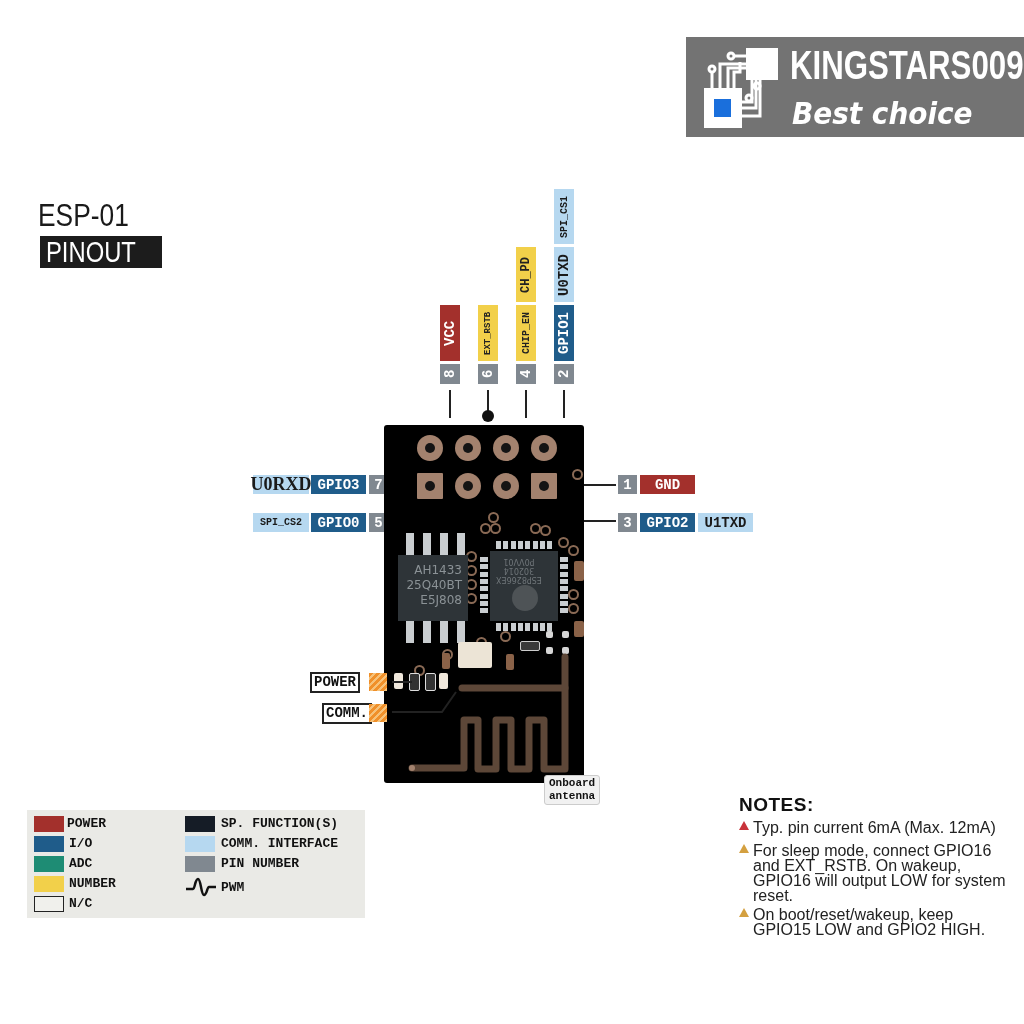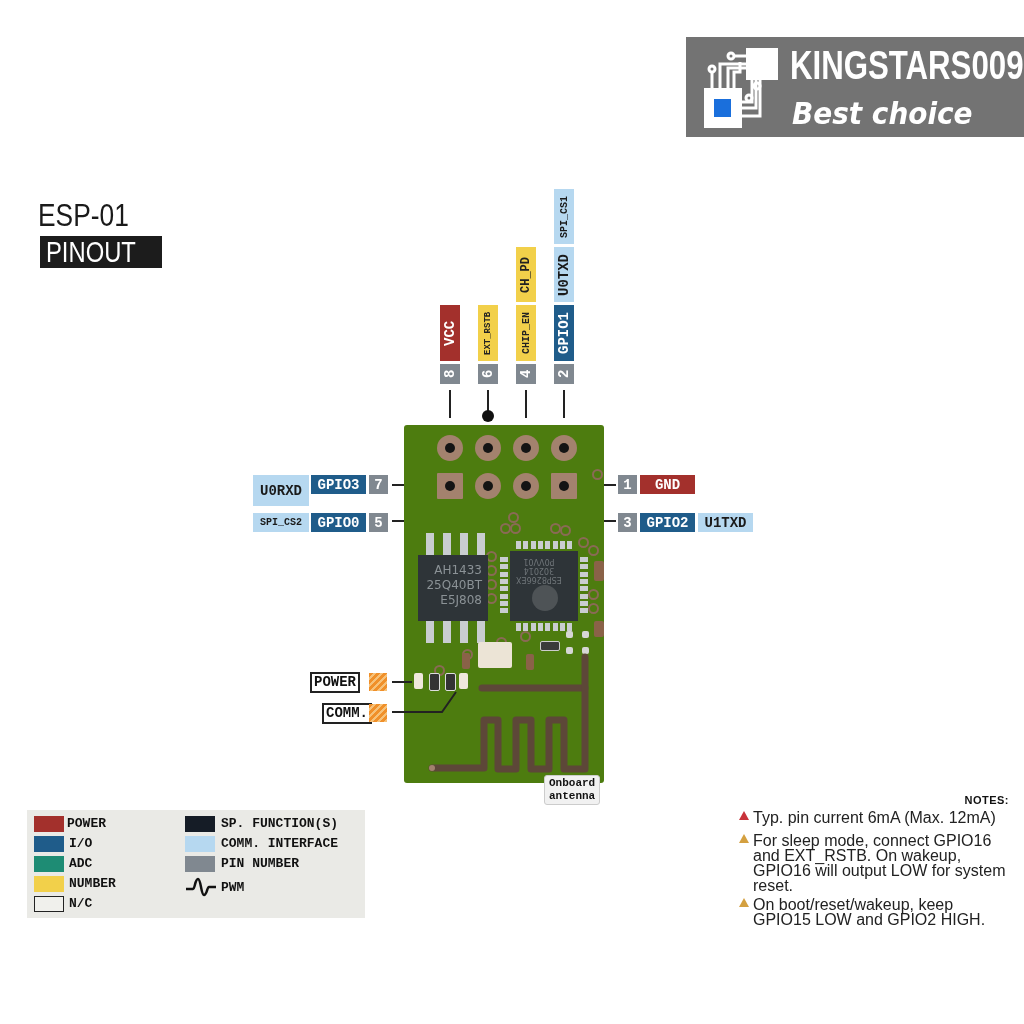--- a/index.html
+++ b/index.html
@@ -16,35 +16,35 @@
   
   .tag{position:absolute;font-family:"Liberation Mono",monospace;font-weight:bold;display:flex;align-items:center;justify-content:center;white-space:nowrap;}
   .pow{background:#a3302c;color:#fff;}
   .io{background:#1f5c8a;color:#fff;}
   .ctl{background:#f2d04a;color:#222;}
   .com{background:#b6d8f0;color:#1a1a1a;}
   .pin{background:#808890;color:#fff;}
   .vert{writing-mode:vertical-rl;transform:rotate(180deg);}
   .line{position:absolute;background:#222;}
   
-  #board{left:404px;top:425px;width:200px;height:358px;background:#4d7c0f;border-radius:3px;}
+  #board{left:384px;top:425px;width:200px;height:358px;background:#000000;border-radius:3px;}
   .pad{position:absolute;width:26px;height:26px;background:#a3826e;border-radius:50%;}
   .pad::after{content:"";position:absolute;left:8px;top:8px;width:10px;height:10px;border-radius:50%;background:#141414;}
   .pad.sq{border-radius:1px;}
   .via{position:absolute;width:7px;height:7px;border:2px solid #8a6a55;border-radius:50%;}
   .chip{position:absolute;background:#2e3438;}
   .leg{position:absolute;background:#c9cdd0;}
   .smd{position:absolute;border-radius:2px;}
   
   #legend{left:27px;top:810px;width:338px;height:108px;background:#eaeae6;}
   .sw{position:absolute;width:30px;height:16px;}
   .lt{position:absolute;font-family:"Liberation Mono",monospace;font-weight:bold;font-size:13px;color:#111;white-space:nowrap;}
   
   #notes{left:739px;top:794px;width:270px;}
-  #notes .h{font-size:11px;font-weight:bold;color:#111;letter-spacing:0.5px;text-align:right;}
+  #notes .h{font-size:19px;font-weight:bold;color:#111;letter-spacing:0.5px;}
   .note{position:relative;padding-left:14px;font-size:16px;color:#222;line-height:15px;margin-top:4px;}
   .note .ic{position:absolute;left:0;top:1px;width:0;height:0;border-left:5px solid transparent;border-right:5px solid transparent;border-bottom:9px solid #d4a040;}
   .note .ic.red{border-bottom-color:#c8323a;}
   .ledlbl{position:absolute;font-family:"Liberation Mono",monospace;font-weight:bold;font-size:14px;border:2px solid #222;background:#fff;color:#111;padding:0 2px;height:17px;line-height:17px;}
   .ledico{position:absolute;width:18px;height:18px;background:repeating-linear-gradient(135deg,#f0902a 0 3px,#f6c27a 3px 5px);}
   #antenna-label{left:544px;top:775px;background:#f1f1f1;border:1px solid #ccc;border-radius:3px;font-family:"Liberation Mono",monospace;font-weight:bold;font-size:11px;line-height:13px;padding:1px 4px;text-align:center;color:#111;}
 </style>
 </head>
 <body>
 
@@ -88,21 +88,21 @@
 <div class="tag ctl vert" style="left:516px;top:305px;width:20px;height:56px;font-size:10px;">CHIP_EN</div>
 <div class="tag ctl vert" style="left:516px;top:247px;width:20px;height:55px;font-size:12px;">CH_PD</div>
 <div class="line" style="left:525px;top:390px;width:2px;height:28px;"></div>
 
 <div class="tag pin vert" style="left:554px;top:364px;width:20px;height:20px;font-size:14px;">2</div>
 <div class="tag io vert" style="left:554px;top:305px;width:20px;height:56px;font-size:14px;">GPIO1</div>
 <div class="tag com vert" style="left:554px;top:247px;width:20px;height:55px;font-size:14px;">U0TXD</div>
 <div class="tag com vert" style="left:554px;top:189px;width:20px;height:55px;font-size:10px;">SPI_CS1</div>
 <div class="line" style="left:563px;top:390px;width:2px;height:28px;"></div>
 
-<div class="tag com" style="left:253px;top:475px;width:56px;height:31px;font-size:14px;">U0RXD</div>
+<div class="tag com" style="left:253px;top:475px;width:56px;height:19px;font-size:18px;font-family:Liberation Serif, serif;">U0RXD</div>
 <div class="tag io" style="left:311px;top:475px;width:55px;height:19px;font-size:14px;">GPIO3</div>
 <div class="tag pin" style="left:369px;top:475px;width:19px;height:19px;font-size:14px;">7</div>
 <div class="line" style="left:392px;top:484px;width:34px;height:2px;"></div>
 
 <div class="tag com" style="left:253px;top:513px;width:56px;height:19px;font-size:10px;">SPI_CS2</div>
 <div class="tag io" style="left:311px;top:513px;width:55px;height:19px;font-size:14px;">GPIO0</div>
 <div class="tag pin" style="left:369px;top:513px;width:19px;height:19px;font-size:14px;">5</div>
 <svg class="abs" style="left:390px;top:498px" width="90" height="30">
     <path d="M2 23 H60 L80 3" stroke="#222" stroke-width="2" fill="none"></path>
   </svg>

